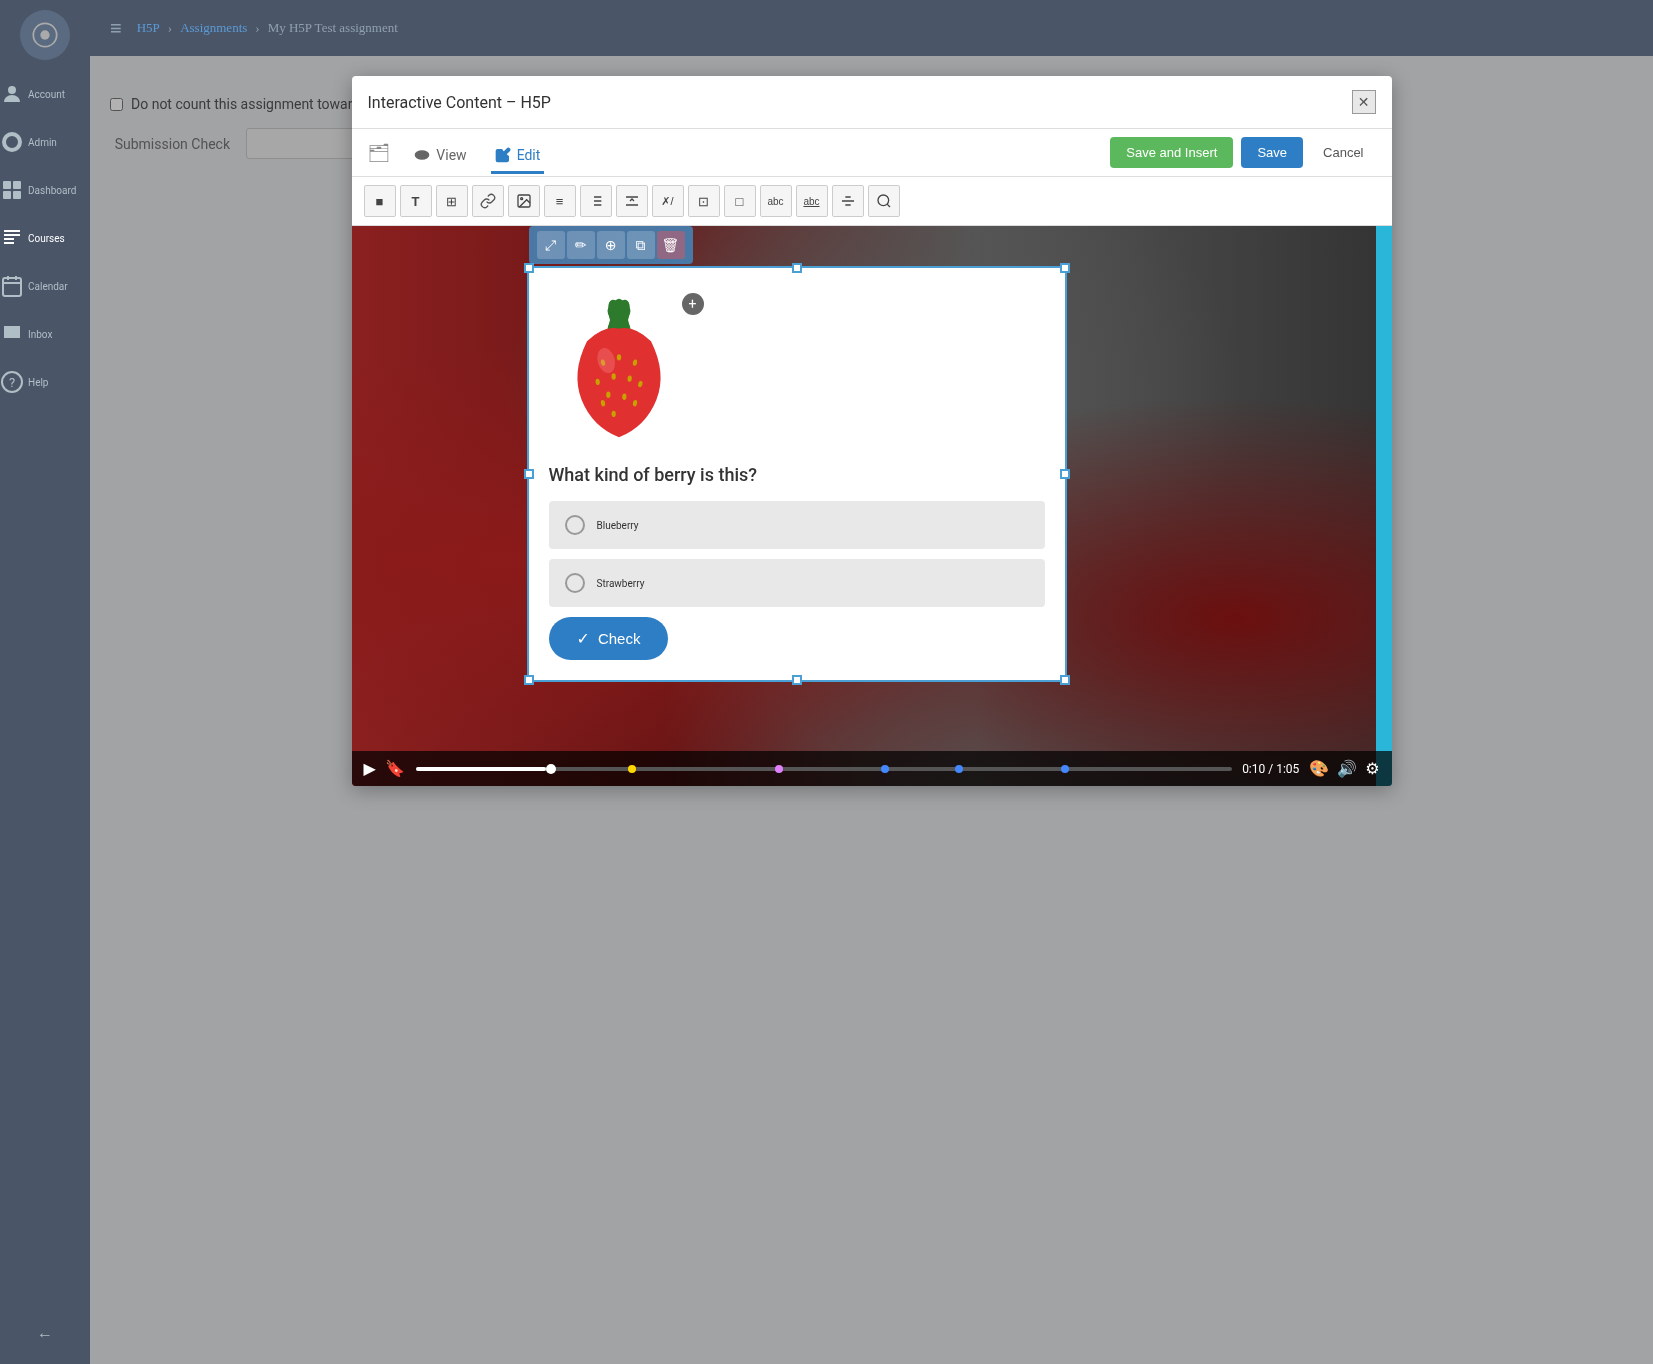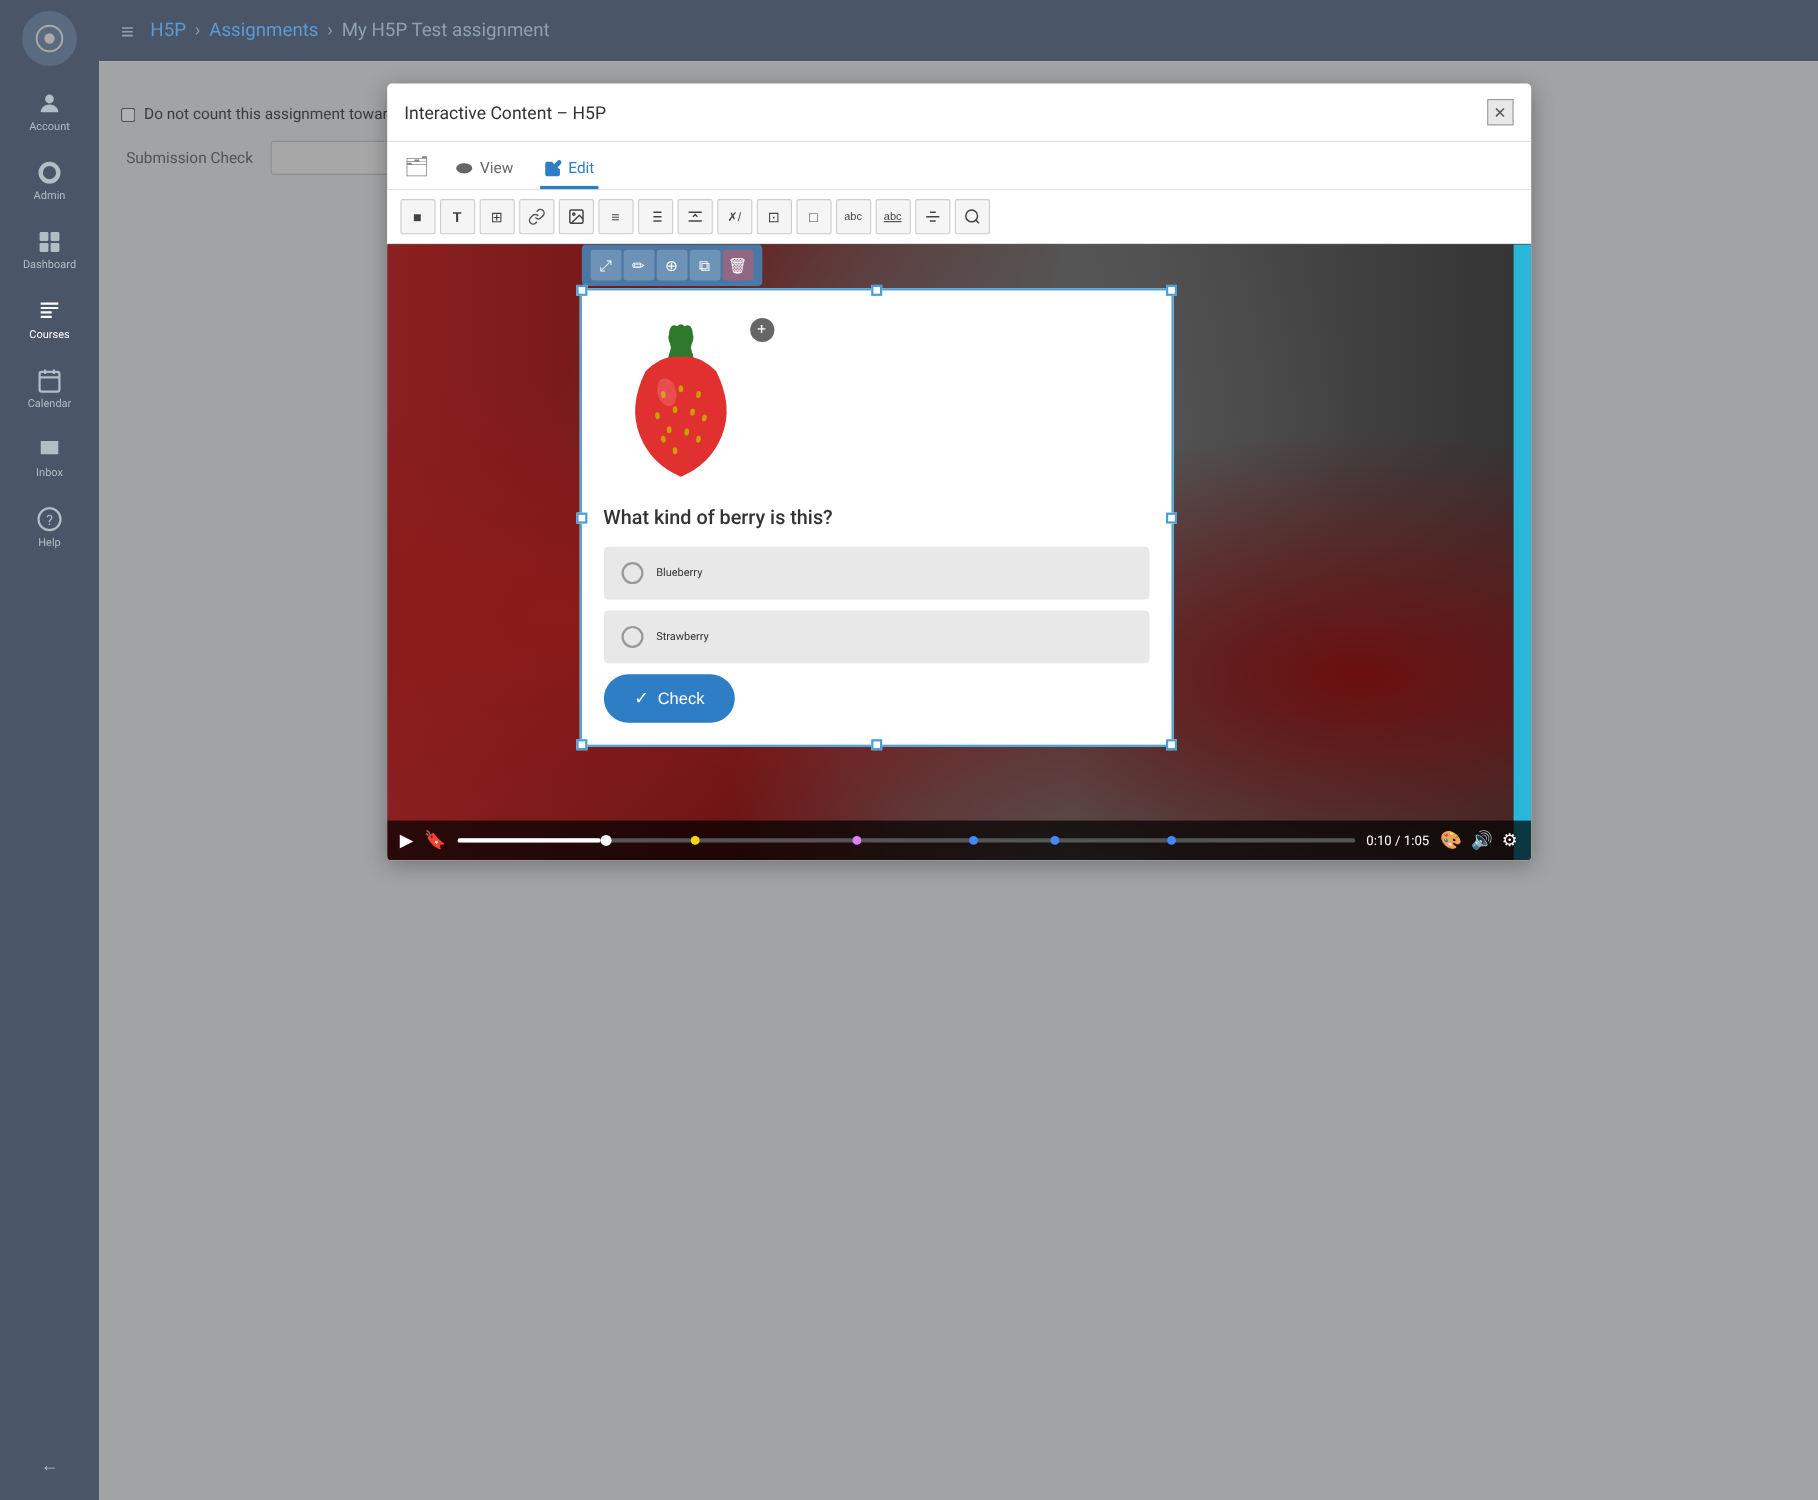--- a/index.html
+++ b/index.html
@@ -17,21 +17,21 @@
     }
     .sidebar-logo {
       width: 50px; height: 50px;
       background: #5a6a80;
       border-radius: 50%;
       margin-bottom: 10px;
       display: flex; align-items: center; justify-content: center;
       color: #ccc; font-size: 20px;
     }
     .sidebar-item {
-      display: flex; flex-direction: column; align-items: center;
+      display: flex; flex-direction: row; align-items: center;
       padding: 12px 0; width: 100%; cursor: pointer;
       color: #b0bec5; font-size: 11px; gap: 4px;
     }
     .sidebar-item.active { color: #fff; }
     .sidebar-item svg { width: 24px; height: 24px; fill: currentColor; }
     .sidebar-item-label { font-size: 10px; text-align: center; }
     .sidebar-bottom { margin-top: auto; }
     .sidebar-collapse {
       padding: 12px 0; width: 100%; display: flex; justify-content: center; cursor: pointer; color: #b0bec5;
     }
@@ -47,21 +47,21 @@
     
     .topbar {
       background: #4a5568;
       display: flex;
       align-items: center;
       padding: 0 20px;
       height: 56px;
       flex-shrink: 0;
     }
     .topbar-menu { color: #8fa0b0; font-size: 20px; cursor: pointer; margin-right: 15px; }
-    .breadcrumb { display: flex; gap: 8px; font-size: 17px; }
+    .breadcrumb { display: flex; gap: 8px; font-size: 13px; font-family: Liberation Serif, serif; }
     .breadcrumb-link { color: #5b9bd5; text-decoration: none; cursor: pointer; }
     .breadcrumb-sep { color: #8fa0b0; }
     .breadcrumb-current { color: #8fa0b0; }
     .topbar-right { margin-left: auto; }
 
     
     .page-content {
       flex: 1;
       background: #e8eaed;
       overflow: auto;
@@ -497,20 +497,25 @@
           </div>
 
           <div class="modal-tab active">
             <svg viewBox="0 0 24 24" fill="none" stroke="#2d7ec4" stroke-width="2" width="16" height="16">
                 <path d="M11 4H4a2 2 0 00-2 2v14a2 2 0 002 2h14a2 2 0 002-2v-7"></path>
                 <path d="M18.5 2.5a2.121 2.121 0 013 3L12 15l-4 1 1-4z"></path>
               </svg>
             <span>Edit</span>
           </div>
 
+          <div class="modal-actions">
+            <button class="btn-save-insert">Save and Insert</button>
+            <button class="btn-save">Save</button>
+            <button class="btn-cancel">Cancel</button>
+          </div>
         </div>
 
         <div class="editor-toolbar">
           <button class="toolbar-btn">■</button>
           <button class="toolbar-btn" style="font-weight:bold;">T</button>
           <button class="toolbar-btn">⊞</button>
           <button class="toolbar-btn" style="color:#555;">
             <svg viewBox="0 0 24 24" fill="none" stroke="currentColor" stroke-width="2" width="16" height="16">
                 <path d="M10 13a5 5 0 007.54.54l3-3a5 5 0 00-7.07-7.07l-1.72 1.71"></path>
                 <path d="M14 11a5 5 0 00-7.54-.54l-3 3a5 5 0 007.07 7.07l1.71-1.71"></path>

